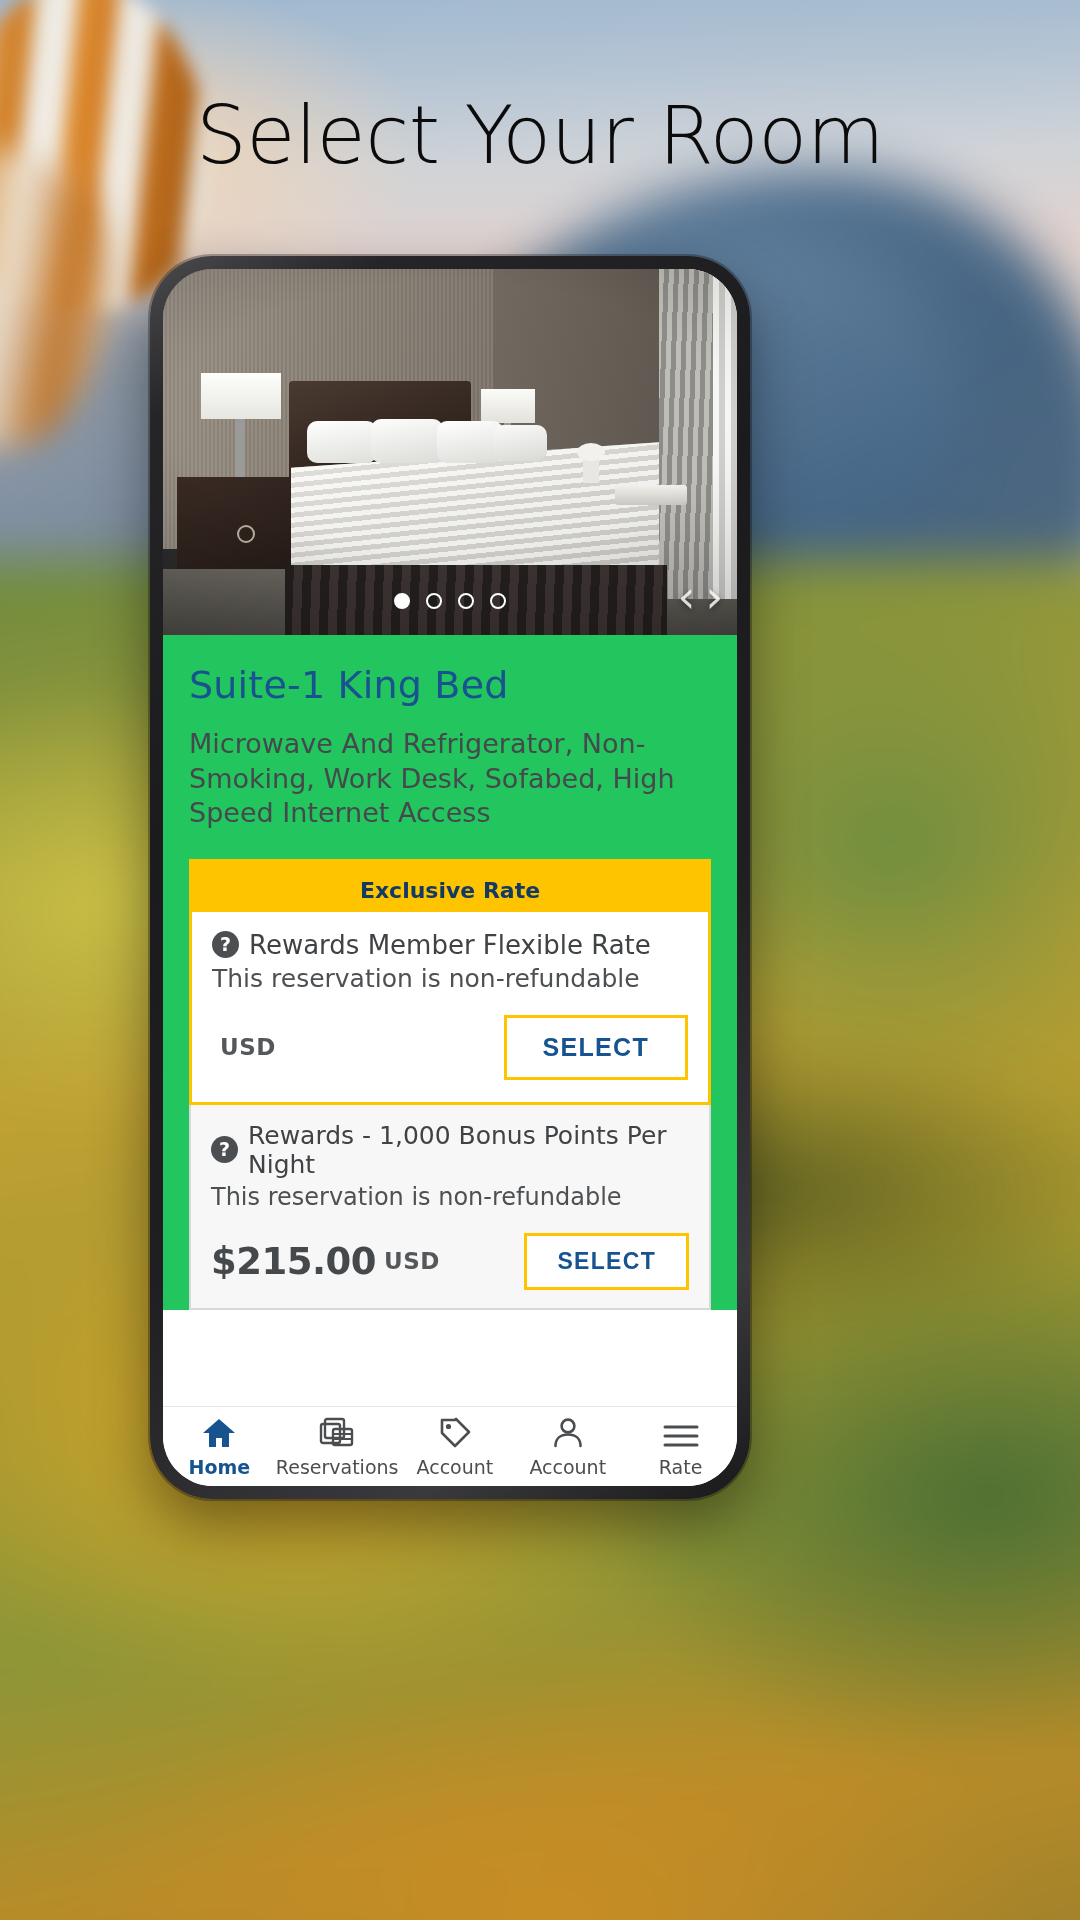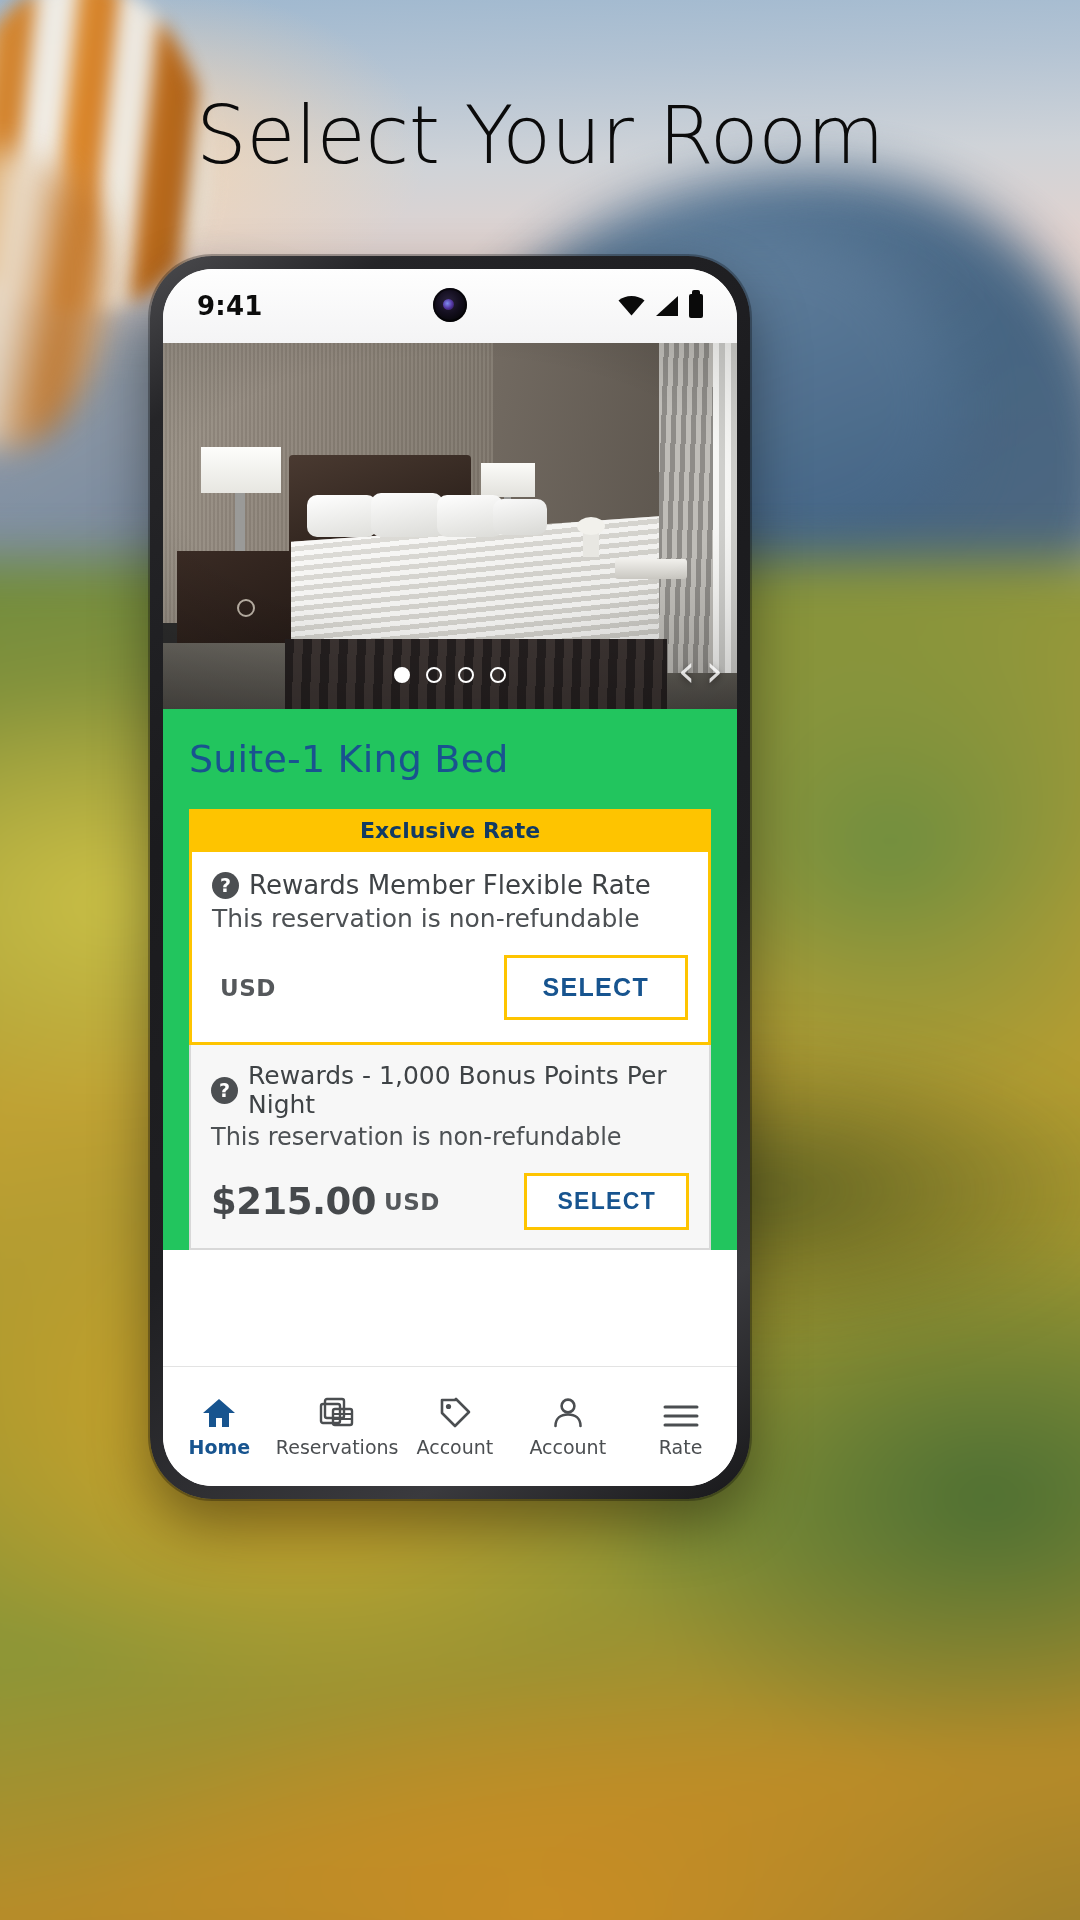--- a/index.html
+++ b/index.html
@@ -187,21 +187,21 @@
             color:rgba(255,255,255,.82); font-size:44px; line-height:1; font-weight:400; }
   #arrows span { text-shadow:0 2px 6px rgba(0,0,0,.45); }
 
   
   #content { position:relative; background:#22c55e; padding:28px 26px 0; z-index:4; }
   #room-title { font-size:38px; color:#19538f; font-weight:400; letter-spacing:.2px; }
   #room-desc { margin-top:20px; font-size:27px; line-height:1.28; color:#45494c; }
 
   #exclusive-banner {
     margin:28px 0 0; background:#fec400; color:#123a63;
-    font-size:22px; font-weight:700; text-align:center; padding:9px 0 9px;
+    font-size:22px; font-weight:700; text-align:center; padding:19px 0 9px;
   }
   .rate-box { border:3px solid #fec400; border-top:none; background:#fff; padding:18px 20px 22px; }
   .rate-head { display:flex; align-items:center; gap:10px; }
   .qmark {
     width:27px; height:27px; border-radius:50%; background:#4c4f52; color:#fff;
     font-size:19px; font-weight:700; display:flex; align-items:center; justify-content:center;
     flex:0 0 auto; line-height:1;
   }
   .rate-name { font-size:26px; font-weight:400; color:#3f4346; }
   .rate-sub { margin-top:4px; font-size:25px; color:#4d5154; }
@@ -215,21 +215,21 @@
 
   
   .rate-box2 { border:2px solid #d8d8d8; border-top:none; background:#f7f7f7; padding:16px 20px 18px; }
   .rate-box2 .rate-name { font-size:25px; }
   .rate-box2 .rate-sub { font-size:24px; }
   .rate-box2 .price { font-size:37px; }
   .rate-box2 .select-btn { font-size:23px; padding:12px 30px; border-width:3px; }
 
   
   #bottomnav {
-    position:absolute; left:0; right:0; bottom:0; height:120px; background:#ffffff;
+    position:absolute; left:0; right:0; bottom:0; height:80px; background:#ffffff;
     border-top:1px solid #e3e3e3; display:flex; align-items:center; z-index:8;
   }
   .navitem { flex:1; display:flex; flex-direction:column; align-items:center; gap:7px; }
   .navitem .lbl { font-size:19px; color:#4b4e51; }
   .navitem.active .lbl { color:#17548f; font-weight:600; }
   .navicon { height:34px; display:flex; align-items:flex-end; }
 </style>
 </head>
 <body>
 
@@ -245,35 +245,20 @@
   <div class="bglayer balloon2"></div>
 </div>
 
 <div id="headline">Select Your Room</div>
 
 <div id="phone">
   <div class="speaker"></div>
 
   <div id="screen">
 
-    <div id="statusbar">
-      <div id="clock">9:41</div>
-      <div class="punch">
-          <i></i>
-        </div>
-      <div id="statusicons">
-        <svg class="ic-wifi" viewBox="0 0 27 20">
-          <path d="M13.5 19.5 0.5 4.5 C4 1.5 8.6 0 13.5 0 C18.4 0 23 1.5 26.5 4.5 Z" fill="#0a0a0a"></path>
-        </svg>
-        <svg class="ic-sig" viewBox="0 0 24 20">
-          <path d="M23 0 L23 20 L1 20 Z" fill="#0a0a0a"></path>
-        </svg>
-        <div class="ic-batt"></div>
-      </div>
-    </div>
 
     <div id="hero">
       <div class="room-photo">
         <div class="rp wall"></div>
           <div class="rp wall-tex"></div>
           <div class="rp wall2"></div>
         <div class="rp window"></div>
         <div class="rp curtain-a"></div>
           <div class="rp curtain-b"></div>
 
@@ -308,20 +293,21 @@
           <div class="dot"></div>
         </div>
       <div id="arrows">
         <span>‹</span>
         <span>›</span>
       </div>
     </div>
 
     <div id="content">
       <div id="room-title">Suite-1 King Bed</div>
+      <div id="room-desc">Microwave And Refrigerator, Non-Smoking, Work Desk, Sofabed, High Speed Internet Access</div>
 
       <div id="exclusive-banner">Exclusive Rate</div>
 
       <div class="rate-box">
         <div class="rate-head">
           <div class="qmark">?</div>
           <div class="rate-name">Rewards Member Flexible Rate</div>
         </div>
         <div class="rate-sub">This reservation is non-refundable</div>
         <div class="rate-foot">

